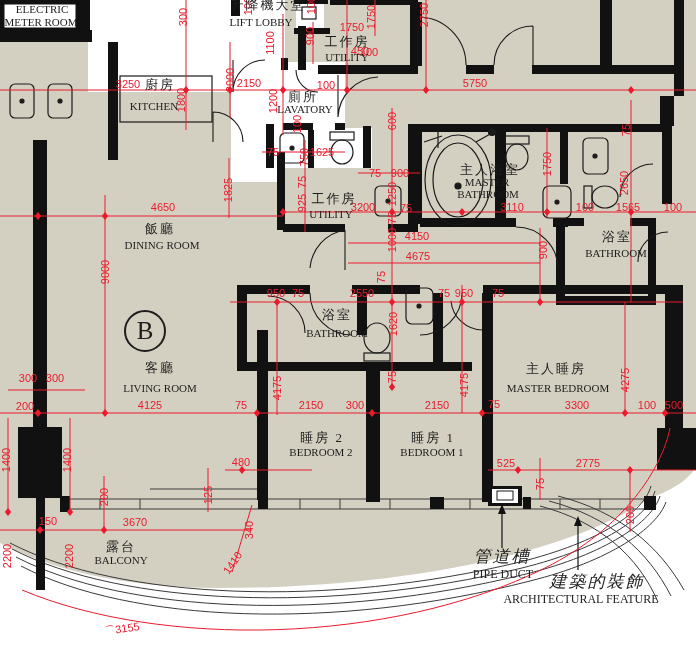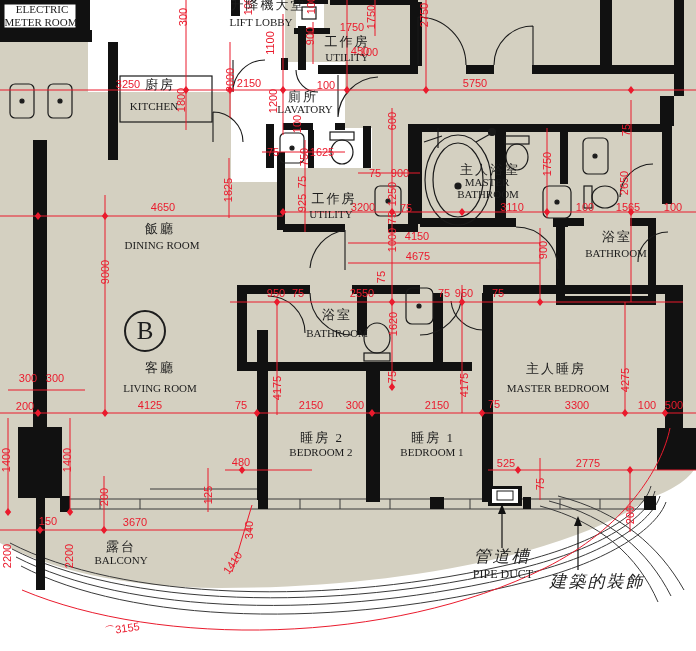--- a/index.html
+++ b/index.html
@@ -375,18 +375,19 @@
       <div class="lbl  en" style="left: 558px; top: 388px; transform: translate(-50%, -50%) rotate(0deg);">MASTER BEDROOM</div>
       <div class="lbl  zh" style="left: 322px; top: 437px; transform: translate(-50%, -50%) rotate(0deg);">睡房 2</div>
       <div class="lbl  en" style="left: 321px; top: 452px; transform: translate(-50%, -50%) rotate(0deg);">BEDROOM 2</div>
       <div class="lbl  zh" style="left: 433px; top: 437px; transform: translate(-50%, -50%) rotate(0deg);">睡房 1</div>
       <div class="lbl  en" style="left: 432px; top: 452px; transform: translate(-50%, -50%) rotate(0deg);">BEDROOM 1</div>
       <div class="lbl  zh" style="left: 121px; top: 546px; transform: translate(-50%, -50%) rotate(0deg);">露台</div>
       <div class="lbl  en" style="left: 121px; top: 560px; transform: translate(-50%, -50%) rotate(0deg);">BALCONY</div>
       <div class="lbl ann zh" style="left: 502px; top: 556px; transform: translate(-50%, -50%) rotate(0deg);">管道槽</div>
       <div class="lbl ann en" style="left: 503px; top: 574px; transform: translate(-50%, -50%) rotate(0deg);">PIPE DUCT</div>
       <div class="lbl ann zh" style="left: 597px; top: 581px; transform: translate(-50%, -50%) rotate(0deg);">建築的裝飾</div>
+      <div class="lbl ann en" style="left: 581px; top: 599px; transform: translate(-50%, -50%) rotate(0deg);">ARCHITECTURAL FEATURE</div>
     </div>
 
   <div id="unit-badge">B</div>
 
 
 </div>
 
 </body></html>

